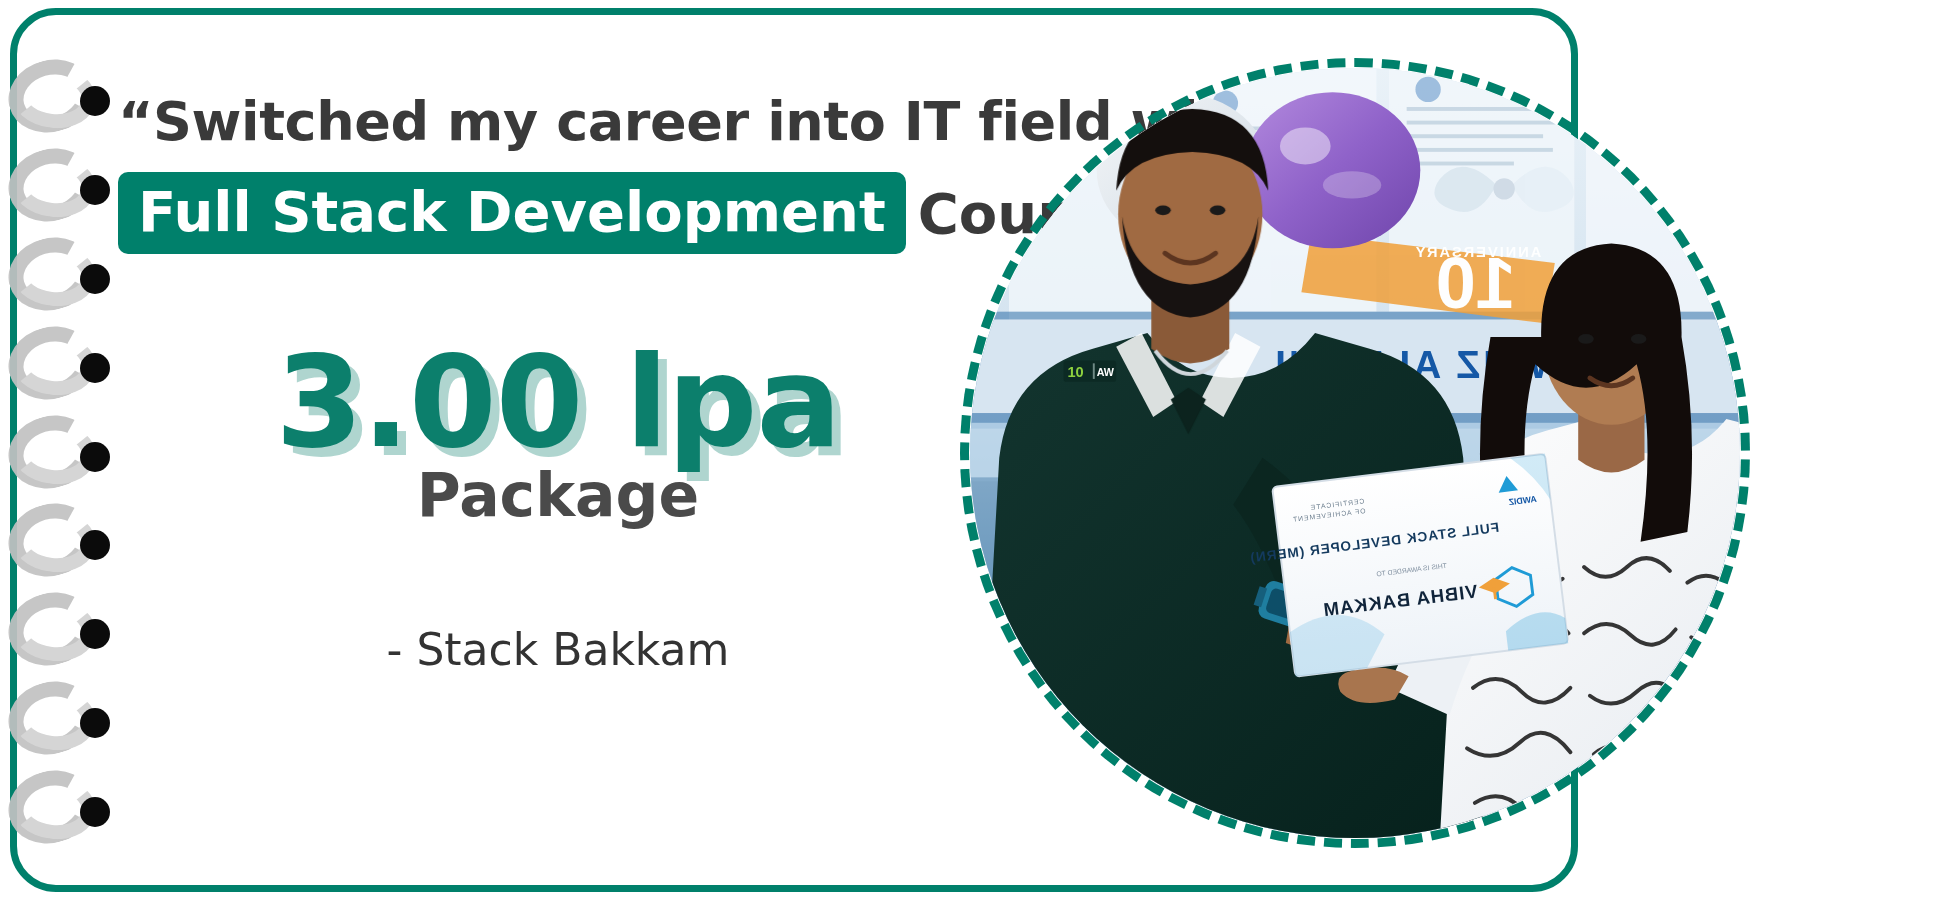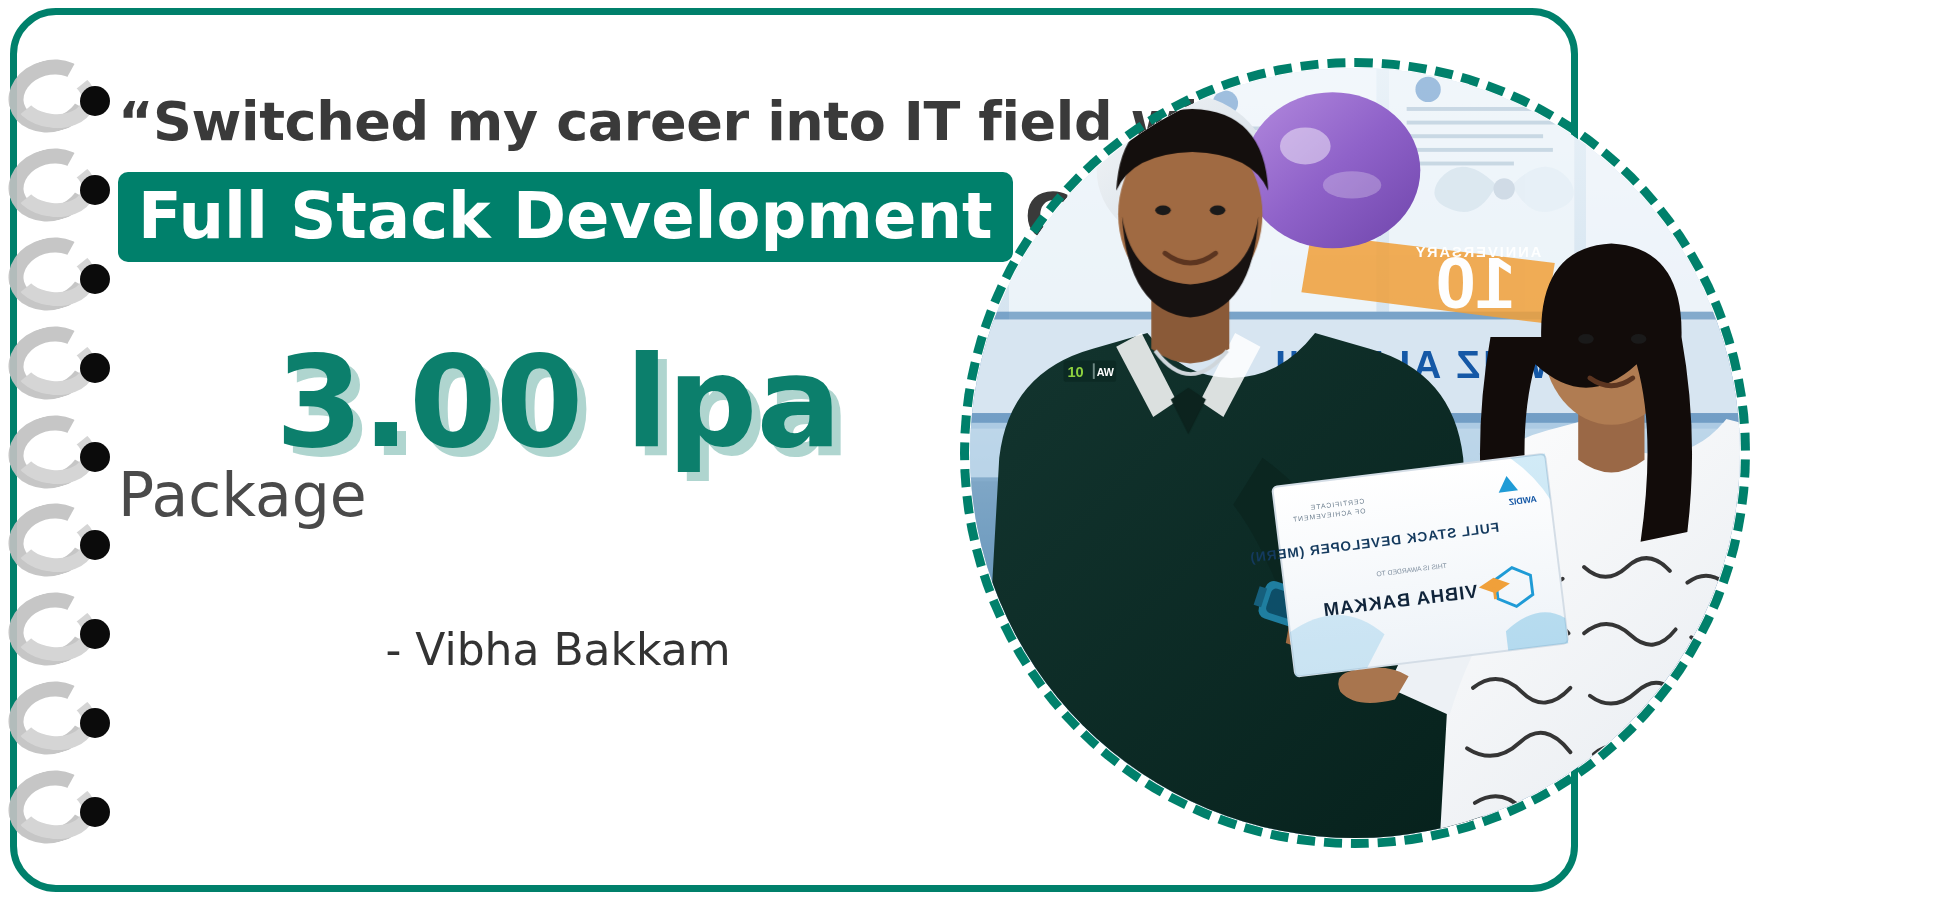--- a/index.html
+++ b/index.html
@@ -81,21 +81,21 @@
     font-size:54px;
     font-weight:700;
     color:#3a3a3a;
     letter-spacing:-.4px;
     white-space:nowrap;
   }
   .quote-line2{
     position:absolute;
     left:0px; top:172px;
     width:940px;
-    font-size:64px;
+    font-size:56px;
     font-weight:700;
     color:#3a3a3a;
     white-space:nowrap;
     display:flex;
     align-items:center;
   }
   .hl{
     display:inline-block;
     background:#00806b;
     color:#ffffff;
@@ -115,23 +115,23 @@
     font-weight:700;
     color:#0c7f6c;
     letter-spacing:-1px;
     line-height:1;
     text-shadow:9px 9px 0 rgba(12,127,108,.33);
   }
   .package-label{
     position:absolute;
     left:0px; top:465px;
     width:880px;
-    text-align:left;
+    text-align:center;
     font-size:60px;
-    font-weight:400;
+    font-weight:700;
     color:#4a4a4a;
     line-height:1;
   }
   .attribution{
     position:absolute;
     left:0px; top:628px;
     width:880px;
     text-align:center;
     font-size:44px;
     font-weight:400;
@@ -176,21 +176,21 @@
 
   <div class="quote-line2">
     <span class="hl">Full Stack Development</span>
     <span class="after-hl">Course”</span>
   </div>
 
   <div class="package-amount">3.00 lpa</div>
 
   <div class="package-label">Package</div>
 
-  <div class="attribution">- Vibha Bakkam</div>
+  <div class="attribution">- Stack Bakkam</div>
 </div>
 
 <div id="photo-wrap">
   <div id="photo-dash"></div>
   <div id="photo-clip">
     <svg id="photo-svg" viewBox="0 0 790 790" preserveAspectRatio="xMidYMid slice">
       <defs>
         <linearGradient id="wallG" x1="0" y1="0" x2="0" y2="1">
           <stop offset="0" stop-color="#eaf2f8"></stop>
           <stop offset="0.42" stop-color="#cfe0ee"></stop>

